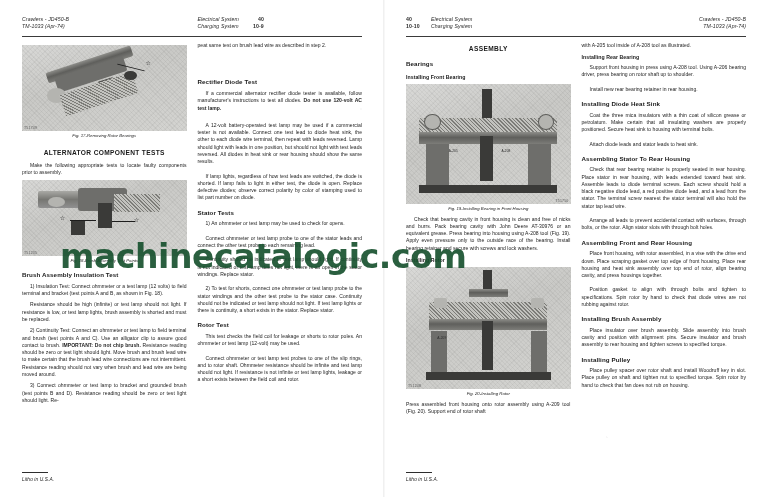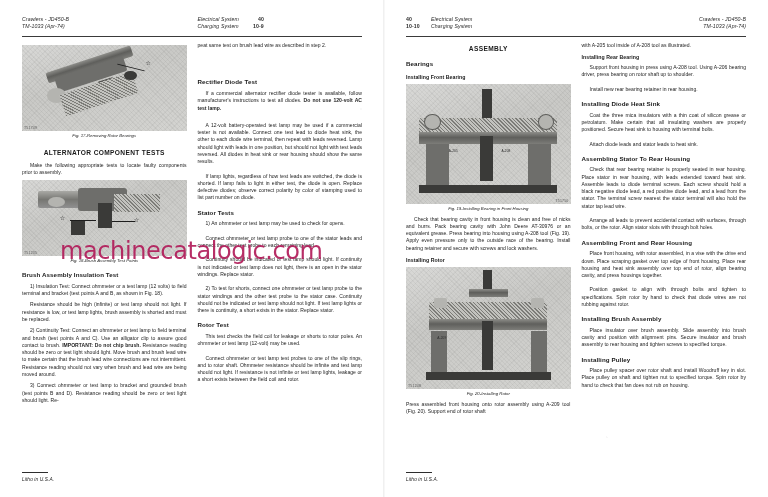--- a/index.html
+++ b/index.html
@@ -116,22 +116,22 @@
     font-size:4.8px;font-style:italic;line-height:7px;letter-spacing:.1px;
   }
   .footrule{
     position:absolute;left:22px;bottom:24px;width:26px;height:0;
     border-top:1px solid #2d2d2d;
   }
 
   
   .watermark{
     position:absolute;left:60px;top:237px;
-    font-size:24px;font-weight:normal;letter-spacing:-.4px;
-    color:#be185d;opacity:.92;
+    font-size:33px;font-weight:bold;letter-spacing:-.4px;
+    color:#14532d;opacity:.92;
     white-space:nowrap;
     pointer-events:none;
     font-family:"DejaVu Sans", sans-serif;
   }
   .speckle{
     position:absolute;inset:0;pointer-events:none;
     background:
       radial-gradient(circle at 13% 71%, rgba(0,0,0,.03) 0 1px, transparent 1px),
       radial-gradient(circle at 47% 22%, rgba(0,0,0,.025) 0 1px, transparent 1px),
       radial-gradient(circle at 79% 88%, rgba(0,0,0,.03) 0 1px, transparent 1px);

